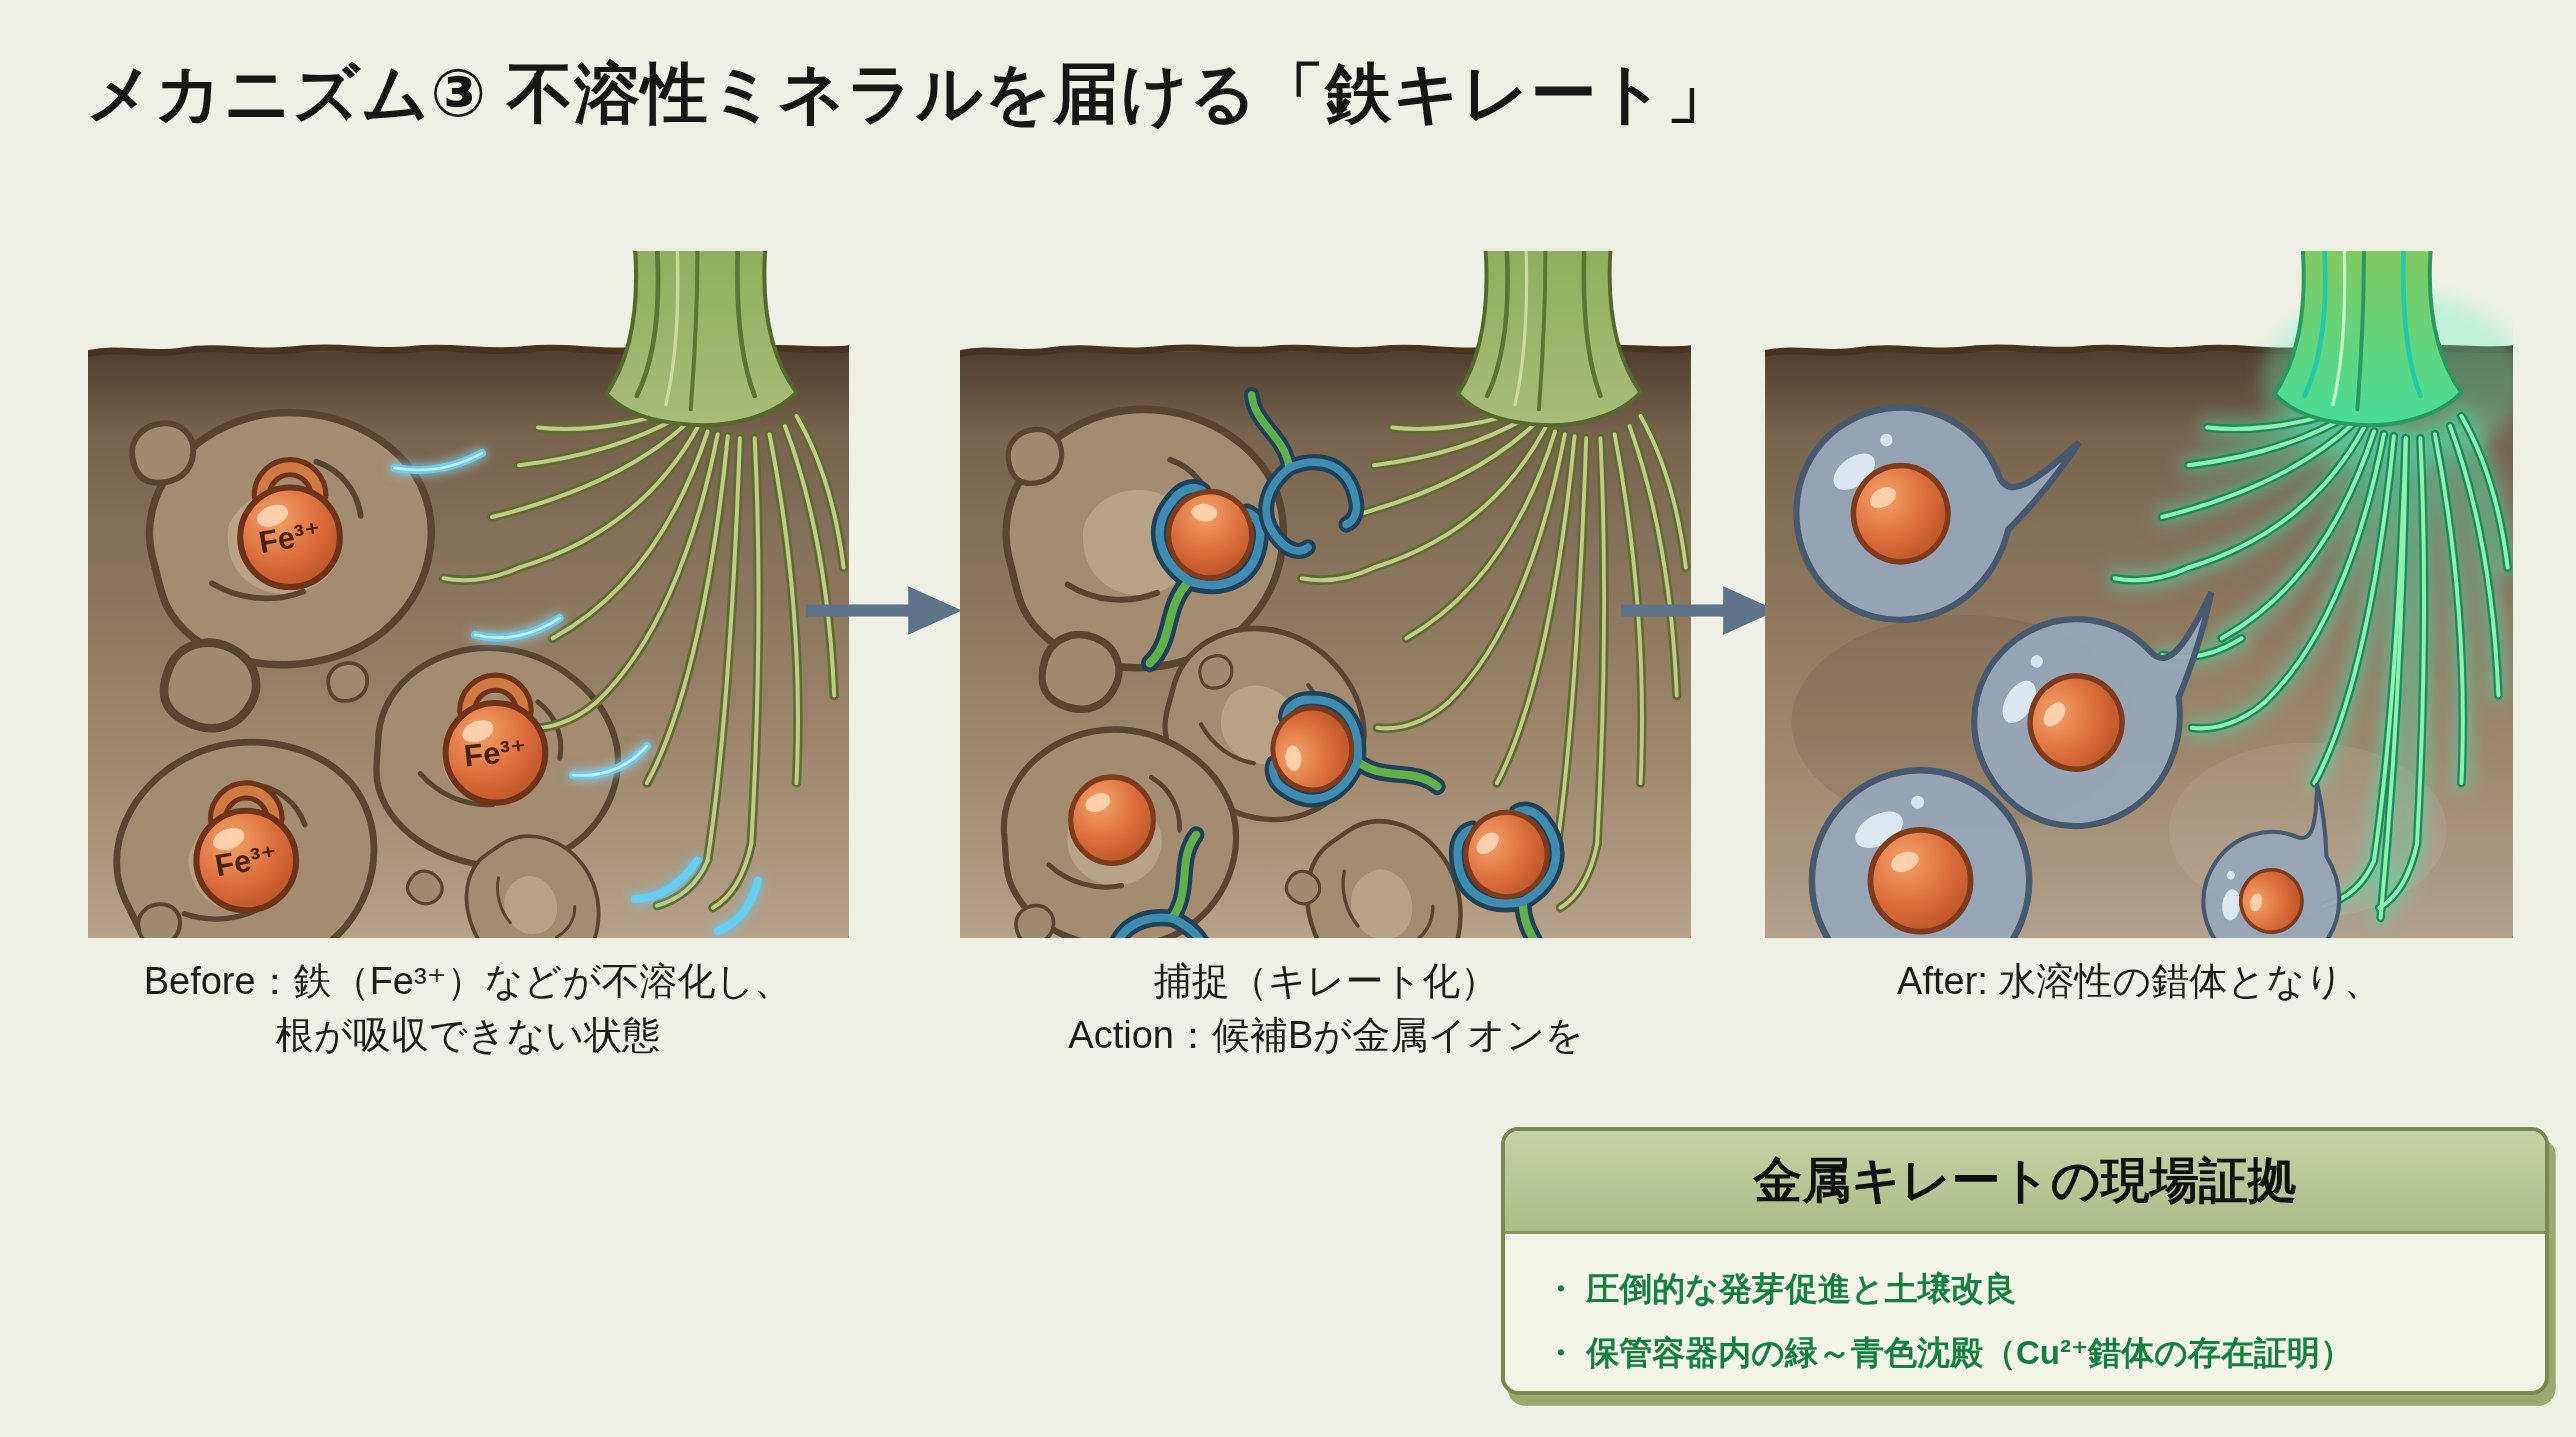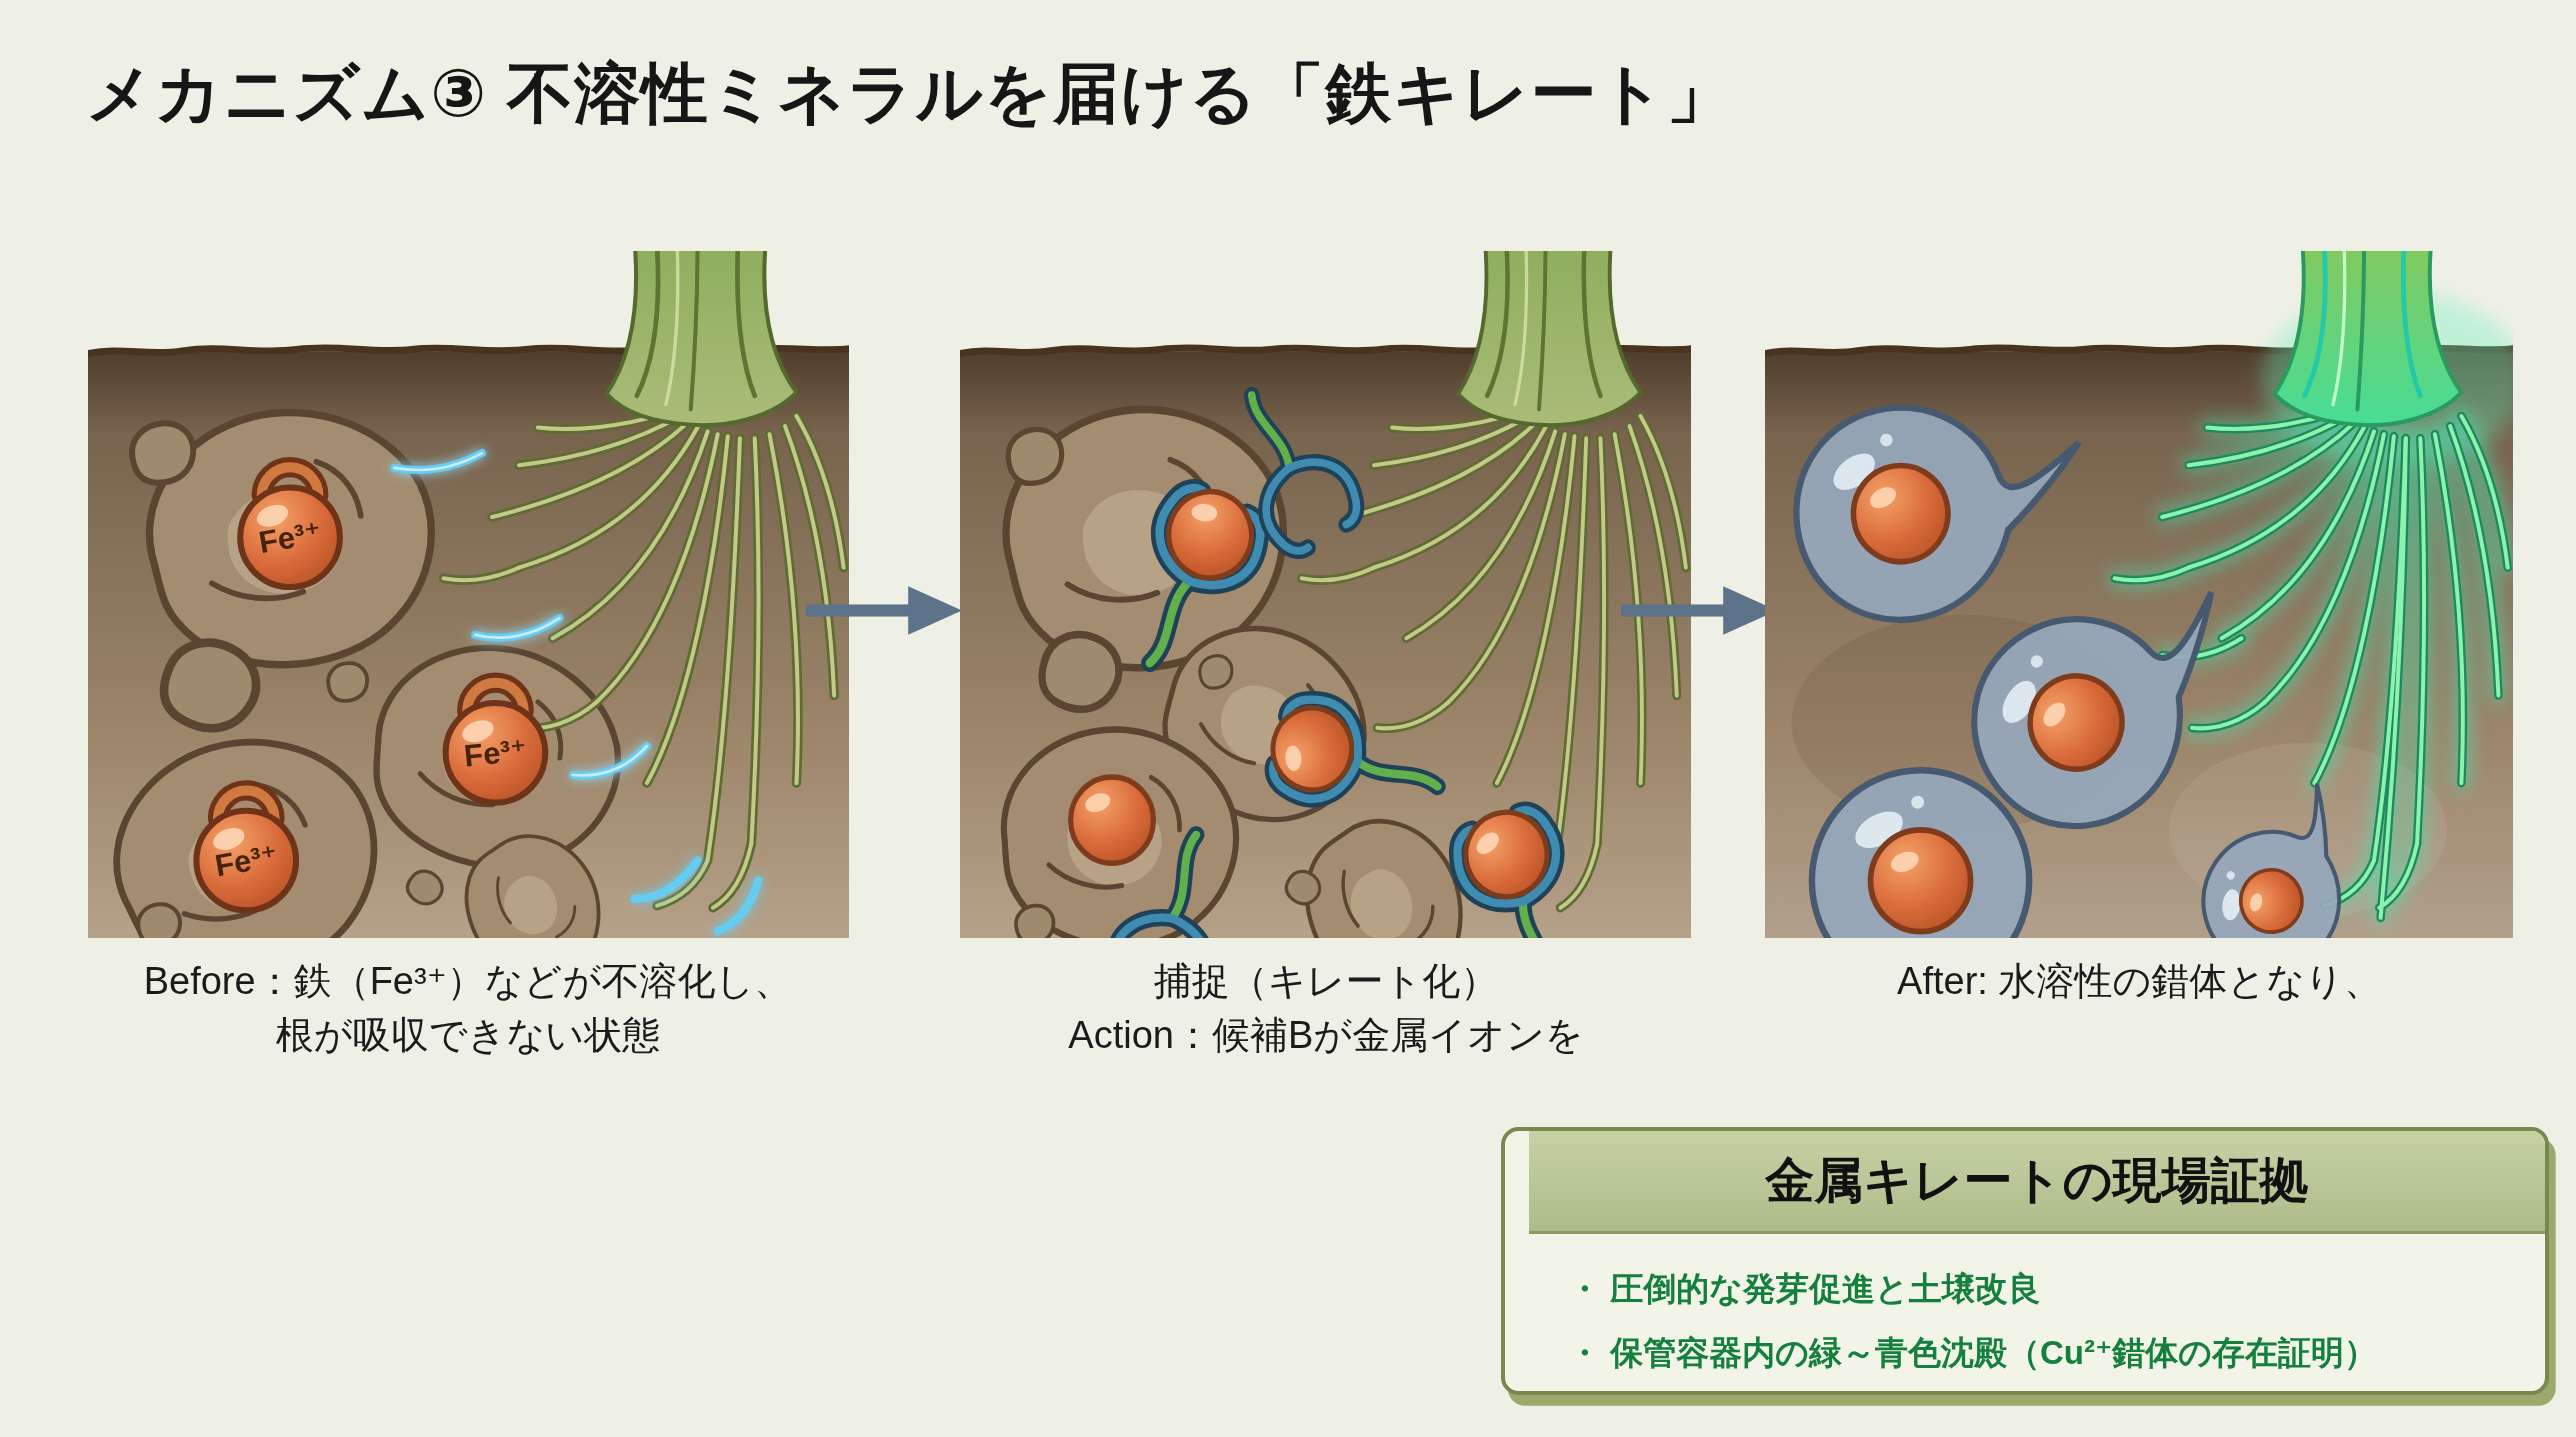--- a/index.html
+++ b/index.html
@@ -4,21 +4,21 @@
 <style>
   html,body{margin:0;padding:0;background:#eff0e5;}
   #stage{position:relative;width:2576px;height:1438px;background:#eff0e5;overflow:hidden;
          font-family:"Liberation Sans","DejaVu Sans",sans-serif;color:#161616;}
   .title{position:absolute;left:42px;top:49px;font-size:66px;font-weight:800;letter-spacing:1.3px;white-space:nowrap;margin-left:44px;}
   .panel{position:absolute;top:251px;height:687px;}
   .caption{position:absolute;top:955px;text-align:center;font-size:38px;font-weight:400;line-height:1.42;color:#1b1b1b;}
   .arrow{position:absolute;top:586px;width:156px;height:49px;}
   
   .ebox{position:absolute;left:1501px;top:1127px;width:1048px;height:268px;background:#f3f4e8;
-        border:4px solid #78884f;border-radius:17.5px;box-shadow:6.7px 10.8px 0 #9aa96d;box-sizing:border-box;overflow:hidden;padding-left:24px;}
+        border:4px solid #78884f;border-radius:17.5px;box-shadow:6.7px 10.8px 0 #9aa96d;box-sizing:border-box;overflow:hidden;}
   .ebox-head{height:100px;background:linear-gradient(#c6d2a5,#adbb8a);border-bottom:3.4px solid #8a9a62;
              display:flex;align-items:center;justify-content:center;font-size:49px;font-weight:800;color:#111;}
   .ebox-body{padding:23px 39px 0 39px;font-size:33px;font-weight:700;line-height:1.95;color:#15803d;}
   
   .roots-dark{stroke:#5e6c33;stroke-width:14;fill:none;stroke-linecap:round;}
   .roots-light{stroke:#c3c987;stroke-width:6;fill:none;stroke-linecap:round;}
   .roots3-glow{stroke:#46e6b0;stroke-width:24;fill:none;stroke-linecap:round;opacity:.55;}
   .roots3-dark{stroke:#1d8a5e;stroke-width:13;fill:none;stroke-linecap:round;}
   .roots3-light{stroke:#8cf2ae;stroke-width:6;fill:none;stroke-linecap:round;}
   .wisp-glow{stroke:#66cdf2;stroke-width:12;fill:none;stroke-linecap:round;}

